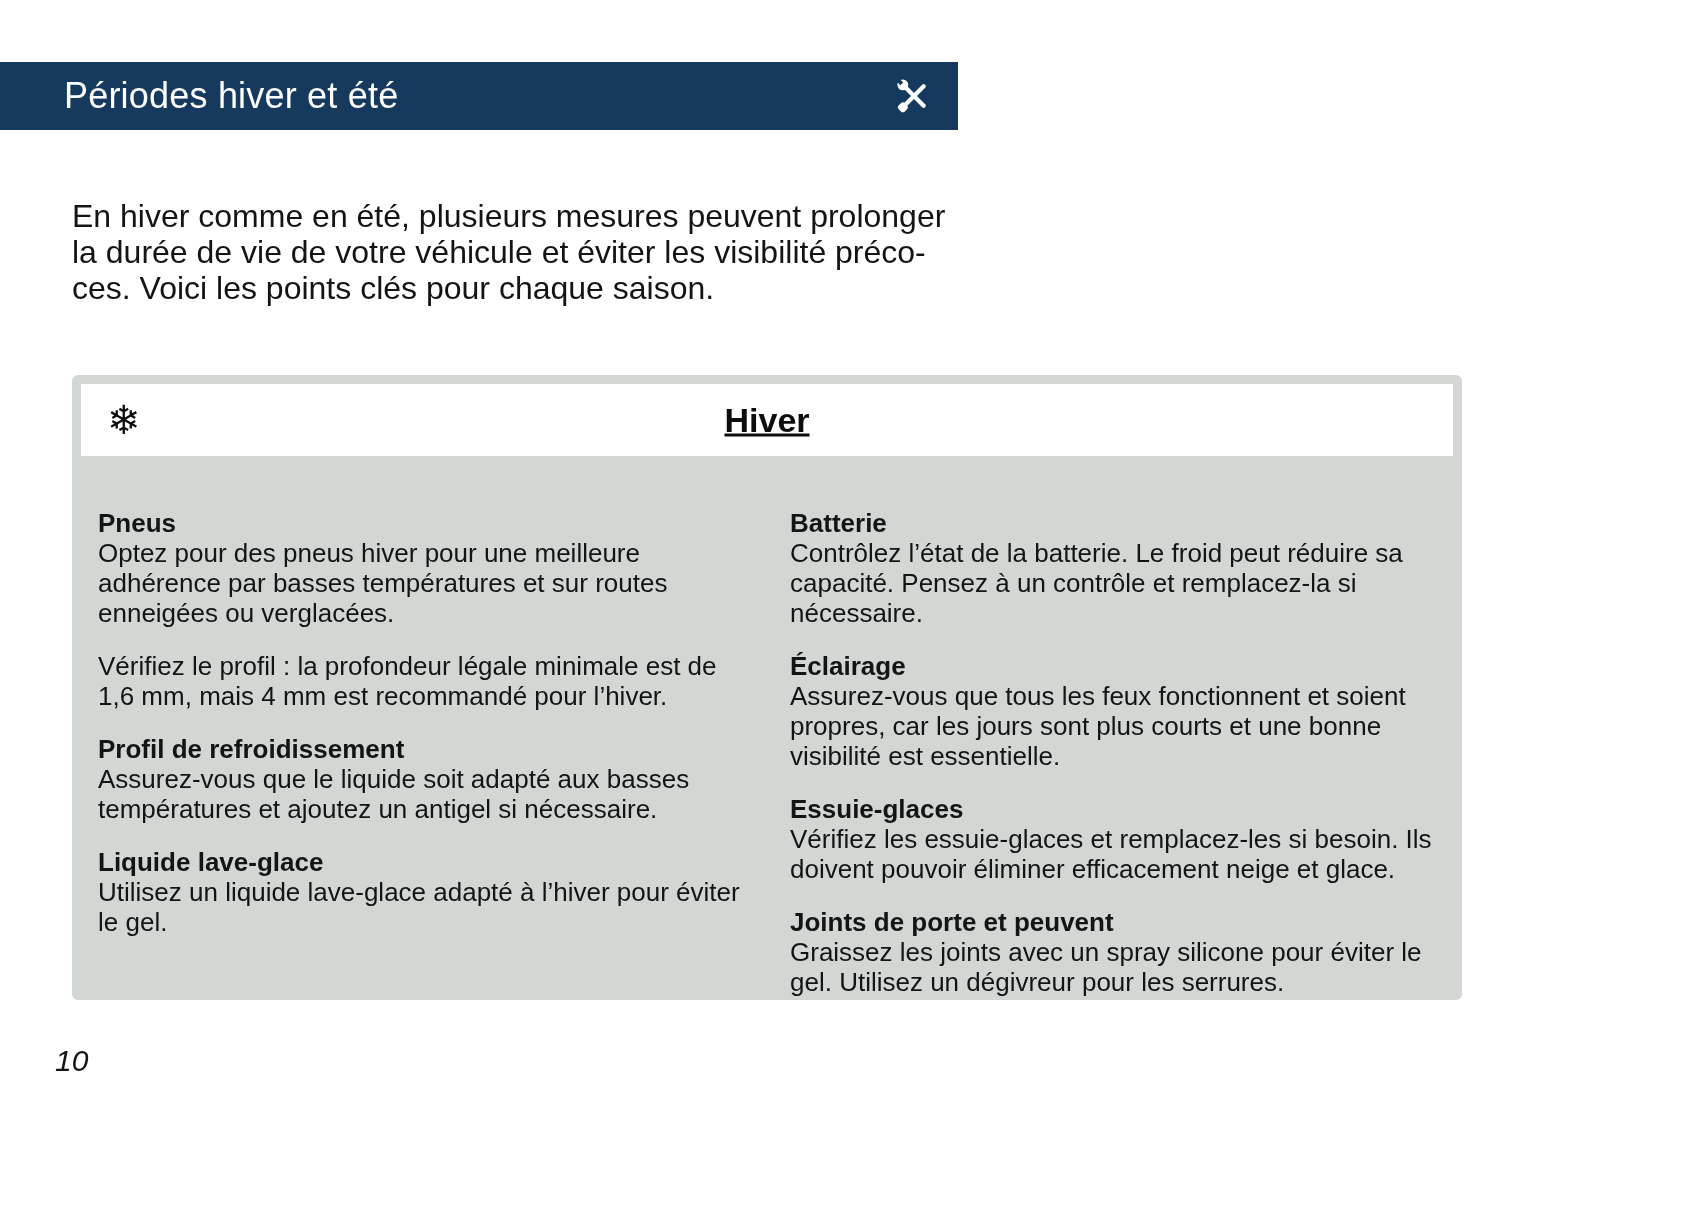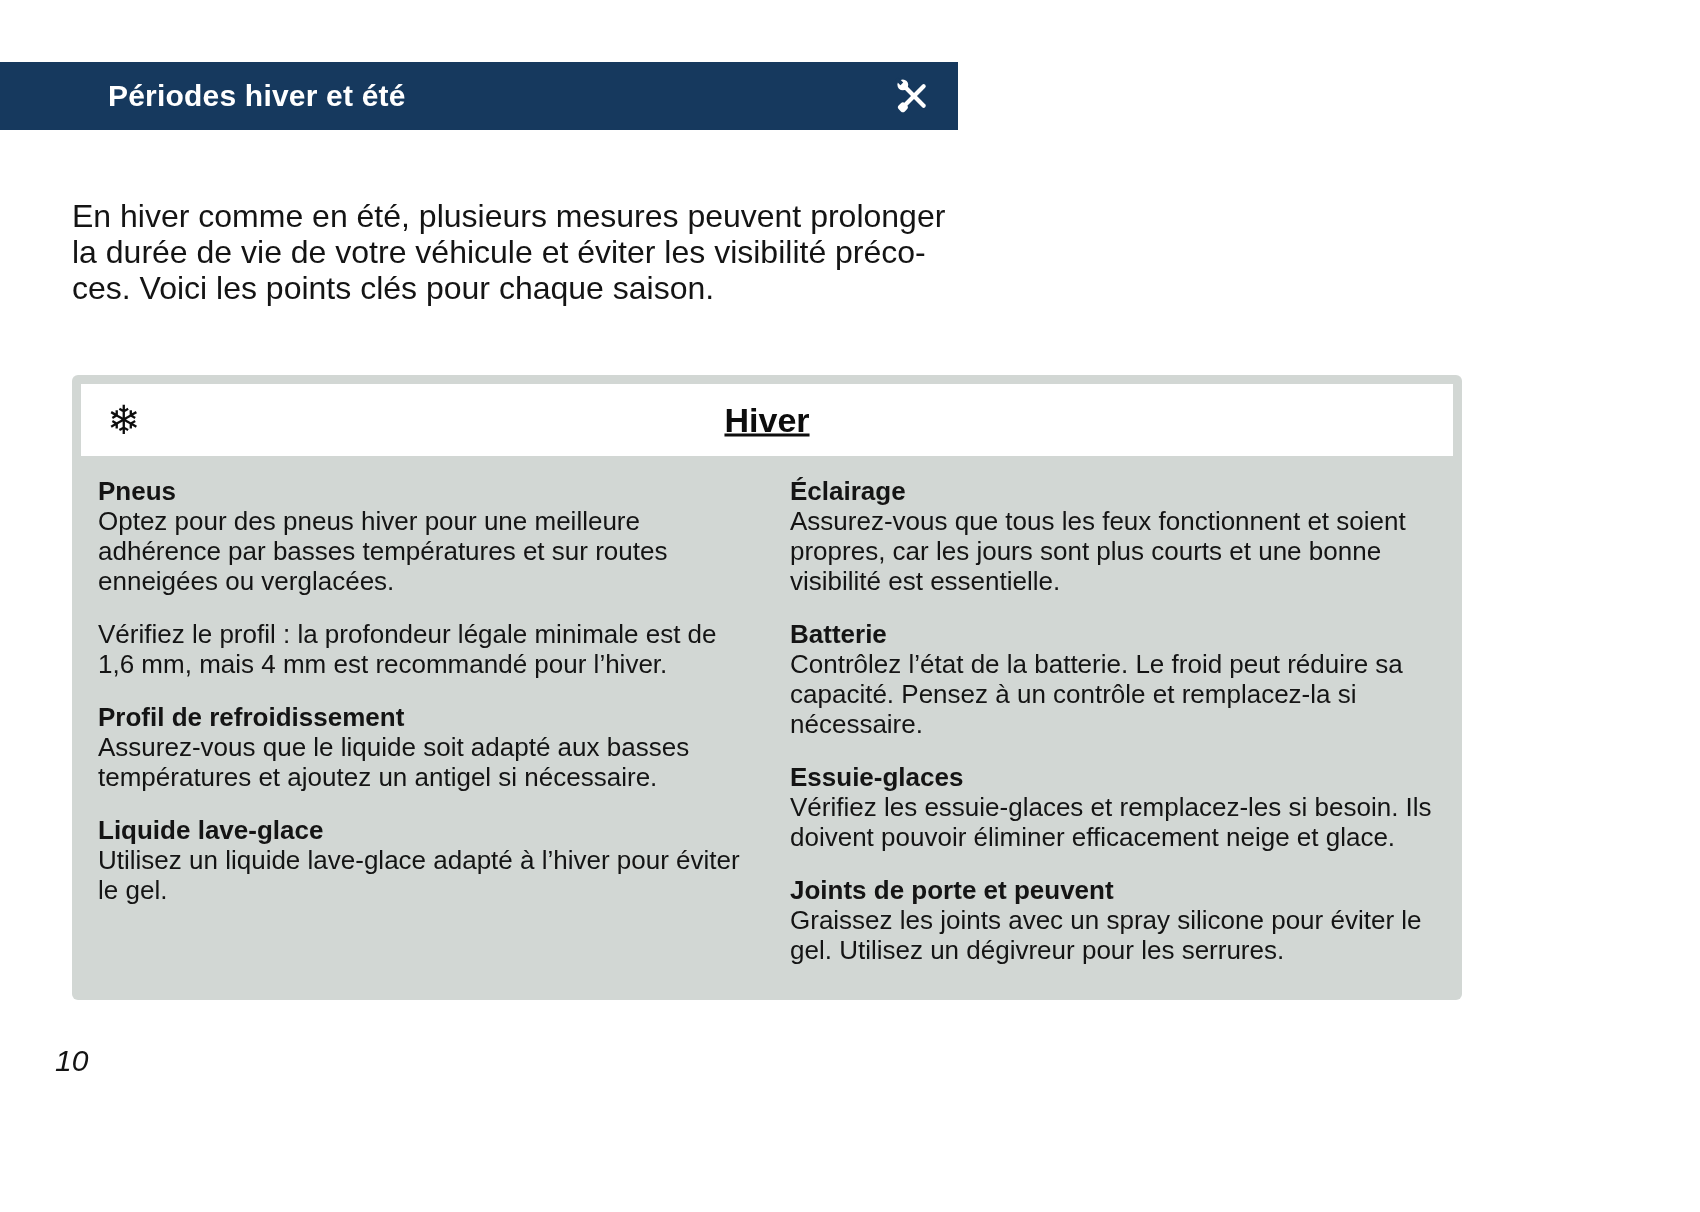--- a/index.html
+++ b/index.html
@@ -13,24 +13,24 @@
     overflow:hidden;
   }
 
   .header-bar {
     position:absolute; left:0; top:62px;
     width:958px; height:68px;
     background:#16395e;
     display:flex; align-items:center;
   }
   .header-title {
-    margin-left:108px;
+    margin-left:64px;
     color:#ffffff;
-    font-size:30px;
-    font-weight:bold;
+    font-size:36px;
+    font-weight:normal;
     letter-spacing:0.2px;
   }
   .header-icon {
     position:absolute; right:22px; top:50%;
     transform:translateY(-50%);
     width:44px; height:44px;
     display:flex; align-items:center; justify-content:center;
   }
 
   .intro {
@@ -61,21 +61,21 @@
   .card-title {
     position:absolute; left:0; right:0; top:50%;
     transform:translateY(-50%);
     text-align:center;
     font-size:34px; font-weight:bold;
     color:#0d0d0d;
     text-decoration:underline;
   }
   .card-body {
     display:flex;
-    padding:20px 30px 0 26px;
+    padding:52px 30px 0 26px;
     box-sizing:border-box;
   }
   .col-left { width:660px; margin-right:32px; }
   .col-right { flex:1; }
   .item {
     margin-bottom:23px;
     font-size:26px; line-height:30px;
     color:#141414;
   }
   .item-title { font-weight:bold; }
@@ -133,26 +133,26 @@
           <div class="item-body">Assurez-vous que le liquide soit adapté aux basses températures et ajoutez un antigel si nécessaire.</div>
         </div>
         <div class="item">
           <div class="item-title">Liquide lave-glace</div>
           <div class="item-body">Utilisez un liquide lave-glace adapté à l’hiver pour éviter le gel.</div>
         </div>
       </div>
 
       <div class="col-right">
         <div class="item">
+          <div class="item-title">Batterie</div>
+          <div class="item-body">Contrôlez l’état de la batterie. Le froid peut réduire sa capacité. Pensez à un contrôle et remplacez-la si nécessaire.</div>
+        </div>
+        <div class="item">
           <div class="item-title">Éclairage</div>
           <div class="item-body">Assurez-vous que tous les feux fonctionnent et soient propres, car les jours sont plus courts et une bonne visibilité est essentielle.</div>
-        </div>
-        <div class="item">
-          <div class="item-title">Batterie</div>
-          <div class="item-body">Contrôlez l’état de la batterie. Le froid peut réduire sa capacité. Pensez à un contrôle et remplacez-la si nécessaire.</div>
         </div>
         <div class="item">
           <div class="item-title">Essuie-glaces</div>
           <div class="item-body">Vérifiez les essuie-glaces et remplacez-les si besoin. Ils doivent pouvoir éliminer efficacement neige et glace.</div>
         </div>
         <div class="item">
           <div class="item-title">Joints de porte et peuvent</div>
           <div class="item-body">Graissez les joints avec un spray silicone pour éviter le gel. Utilisez un dégivreur pour les serrures.</div>
         </div>
       </div>

